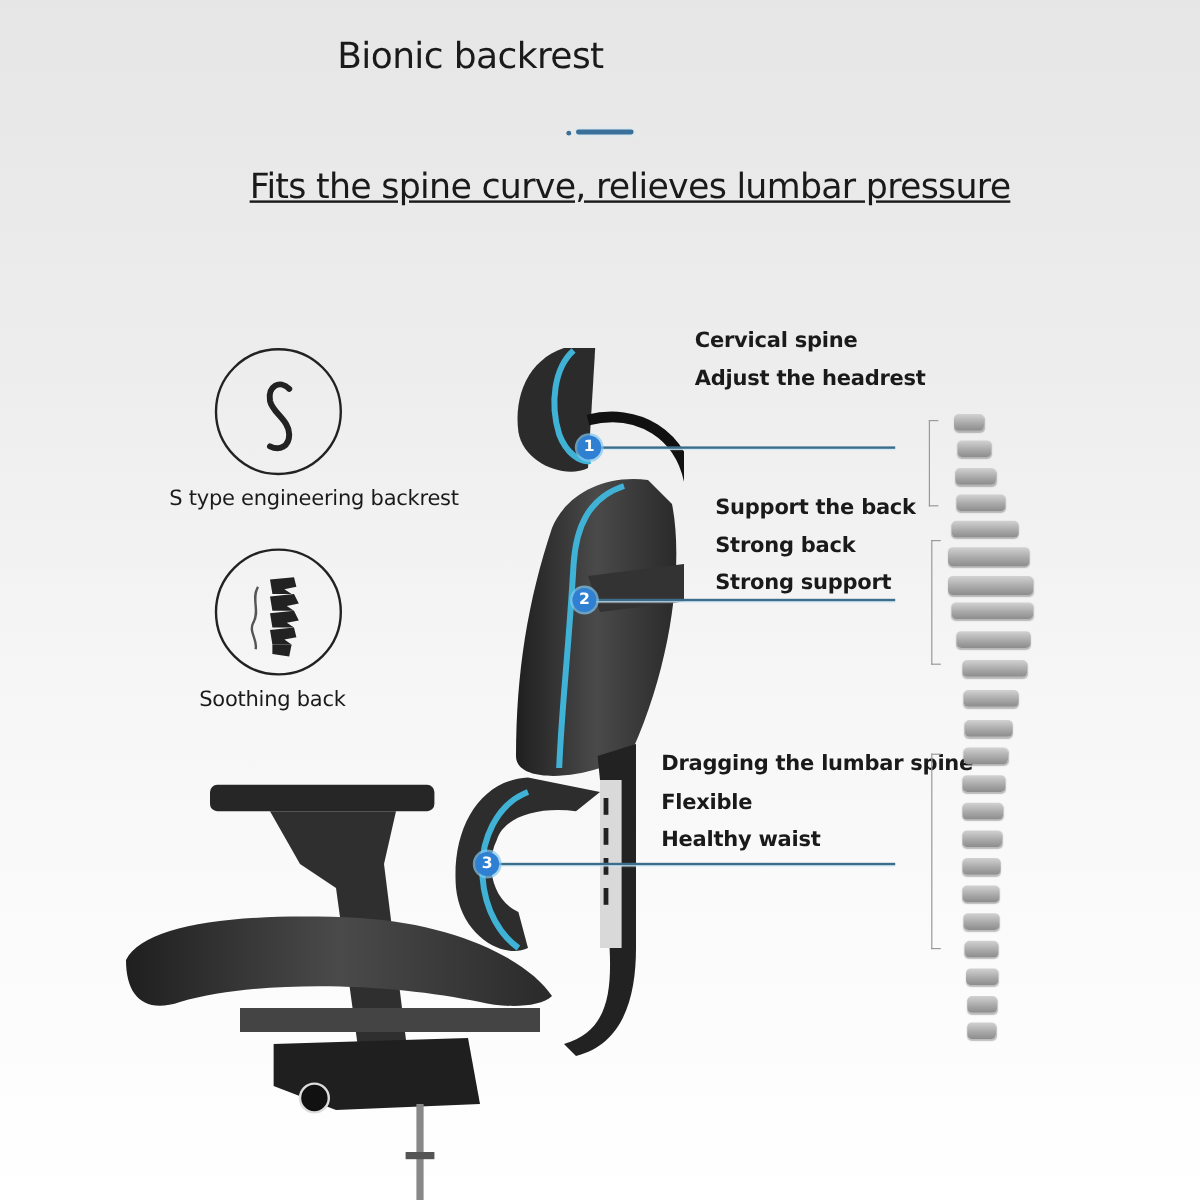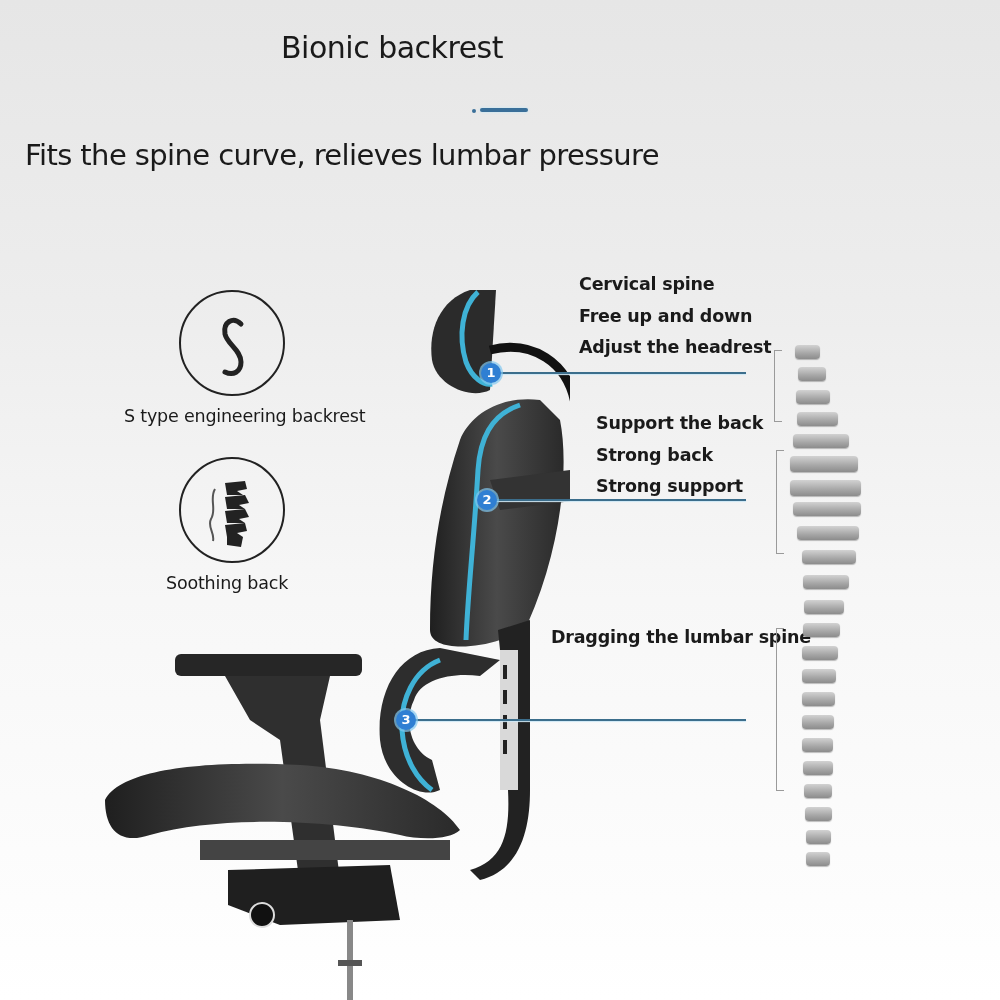--- a/index.html
+++ b/index.html
@@ -5,21 +5,21 @@
   html,body{margin:0;padding:0;}
   body{width:1000px;height:1000px;overflow:hidden;position:relative;
        background:linear-gradient(#e6e6e6 0%,#ededed 30%,#f7f7f7 60%,#ffffff 100%);
        font-family:"DejaVu Sans","Liberation Sans",sans-serif;color:#1a1a1a;}
   .abs{position:absolute;}
   .title{left:0;width:804px;top:30px;text-align:center;font-size:30px;letter-spacing:-0.5px;white-space:nowrap;}
   .title span{position:relative;left:-10px;}
   .divider{left:472px;top:108px;width:60px;height:6px;}
   .divider .dot{position:absolute;left:0;top:1px;width:4px;height:4px;border-radius:50%;background:#3a6f99;}
   .divider .bar{position:absolute;left:8px;top:0;width:48px;height:4px;border-radius:2px;background:#3a6f99;box-shadow:0 0 3px #bfe4f7;}
-  .subtitle{left:0;width:1000px;top:138px;text-align:left;font-size:29px;letter-spacing:-0.6px;white-space:nowrap;}
+  .subtitle{left:0;width:1000px;top:138px;text-align:center;font-size:29px;letter-spacing:-0.6px;white-space:nowrap;text-decoration:underline;}
   .subtitle span{position:relative;left:25px;}
   .feat-circle{width:106px;height:106px;border:2.5px solid #222;border-radius:50%;box-sizing:border-box;}
   .feat-label{font-size:17.5px;white-space:nowrap;letter-spacing:-0.2px;}
   .callout{font-size:17.5px;white-space:nowrap;letter-spacing:-0.2px;line-height:31.5px;font-weight:bold;}
   .leader{height:2px;background:#3c6e8c;box-shadow:0 1px 1px #cfe8f5;}
   .badge{width:20px;height:20px;border-radius:50%;background:#2f7fd3;color:#fff;font-size:13px;font-weight:bold;
          text-align:center;line-height:20px;box-shadow:0 0 0 2px rgba(130,200,240,0.7);}
   .bracket{border:1.5px solid #9a9a9a;border-right:none;width:8px;box-sizing:border-box;}
   .vert{height:14px;border-radius:4px;background:linear-gradient(#d2d2d2,#a6a6a6 60%,#8c8c8c);
         box-shadow:0 1px 1px rgba(0,0,0,0.25);}
@@ -32,21 +32,21 @@
     <div class="dot"></div>
     <div class="bar"></div>
   </div>
 <div class="abs subtitle"><span>Fits the spine curve, relieves lumbar pressure</span></div>
 
 <div class="abs feat-circle" style="left:179px;top:290px;">
   <svg width="101" height="101" viewBox="0 0 101 101">
     <path d="M60 32 C52 24 42 30 44 42 C46 52 60 58 60 70 C60 80 52 84 44 80" fill="none" stroke="#222" stroke-width="5" stroke-linecap="round"></path>
   </svg>
 </div>
-<div class="abs feat-label" style="left:124px;top:406px;">S type engineering backrest</div>
+<div class="abs feat-label" style="left:141px;top:406px;">S type engineering backrest</div>
 
 <div class="abs feat-circle" style="left:179px;top:457px;">
   <svg width="101" height="101" viewBox="0 0 101 101">
     <path d="M34 30 C28 40 36 50 30 60 C26 68 34 74 32 82" fill="none" stroke="#555" stroke-width="2"></path>
     <g fill="#222">
       <path d="M44 24 L64 22 L66 30 L56 32 L62 36 L46 36 Z"></path>
       <path d="M44 38 L64 36 L68 44 L58 46 L64 50 L46 50 Z"></path>
       <path d="M44 52 L64 50 L68 58 L58 60 L64 64 L46 64 Z"></path>
       <path d="M44 66 L64 64 L66 72 L56 74 L62 78 L46 78 Z"></path>
       <path d="M46 78 L62 78 L60 88 L46 86 Z"></path>
@@ -92,36 +92,37 @@
 
   <path d="M228 870 L390 865 L400 920 L280 925 L228 905 Z" fill="#1f1f1f"></path>
   <circle cx="262" cy="915" r="12" fill="#111" stroke="#ddd" stroke-width="2"></circle>
 
   <rect x="347" y="920" width="6" height="80" fill="#888"></rect>
   <rect x="338" y="960" width="24" height="6" fill="#555"></rect>
 </svg>
 
 <div class="abs callout" style="left:579px;top:269px;">
   <div>Cervical spine</div>
-  <div>Free up and down</div>
   <div>Adjust the headrest</div>
 </div>
 <div class="abs leader" style="left:498px;top:372px;width:248px;"></div>
 <div class="abs badge" style="left:481px;top:363px;">1</div>
 
 <div class="abs callout" style="left:596px;top:408px;">
   <div>Support the back</div>
   <div>Strong back</div>
   <div>Strong support</div>
 </div>
 <div class="abs leader" style="left:494px;top:499px;width:252px;"></div>
 <div class="abs badge" style="left:477px;top:490px;">2</div>
 
 <div class="abs callout" style="left:551px;top:622px;">
   <div>Dragging the lumbar spine</div>
+  <div>Flexible</div>
+  <div>Healthy waist</div>
 </div>
 <div class="abs leader" style="left:410px;top:719px;width:336px;"></div>
 <div class="abs badge" style="left:396px;top:710px;">3</div>
 
 <div class="abs" style="left:760px;top:330px;width:120px;height:550px;">
   <div class="abs bracket" style="left:14px;top:20px;height:72px;"></div>
   <div class="abs bracket" style="left:16px;top:120px;height:104px;"></div>
   <div class="abs bracket" style="left:16px;top:298px;height:163px;"></div>
 
   <div class="abs vert" style="left:35px;top:15px;width:25px;"></div>

